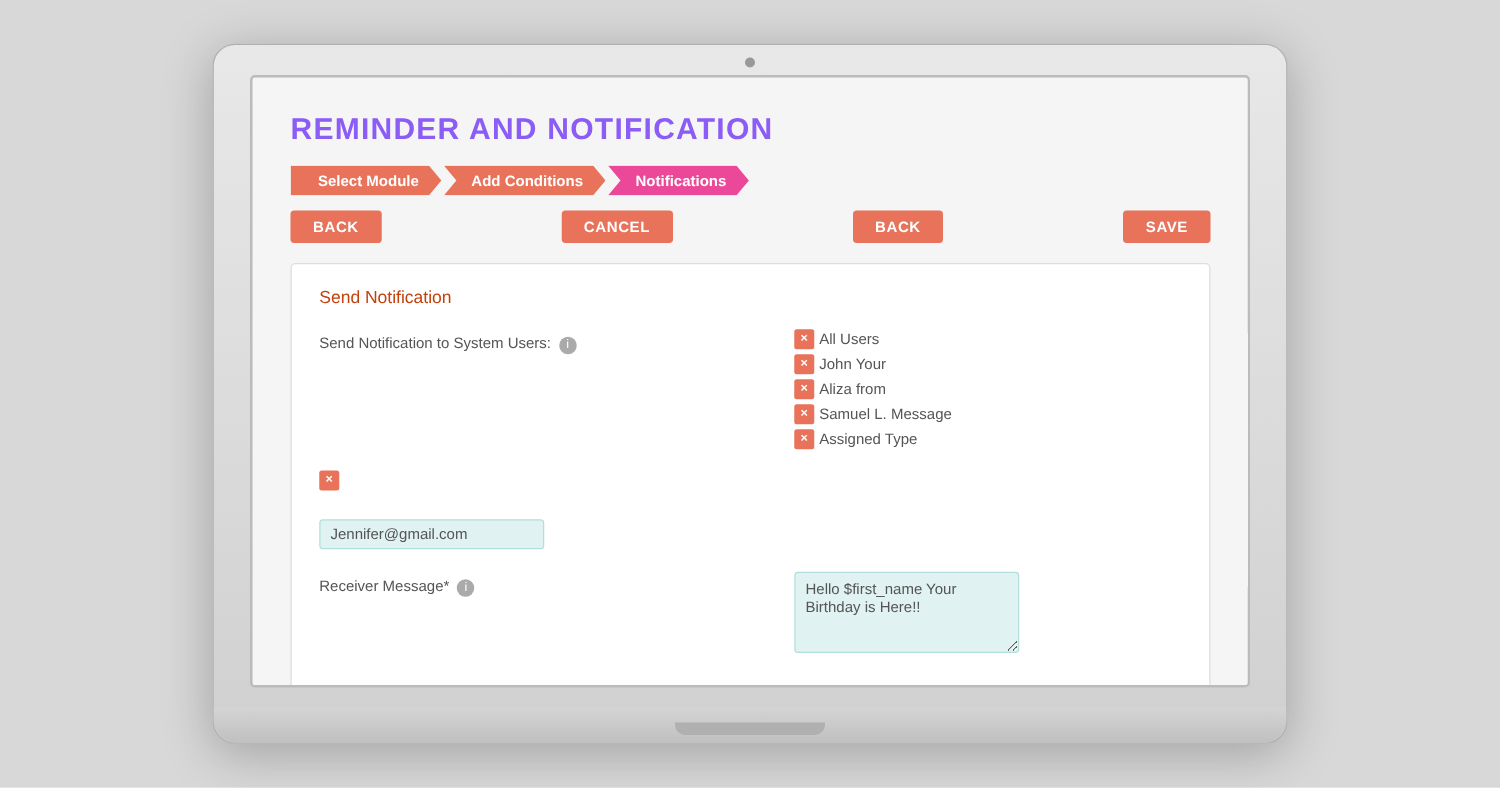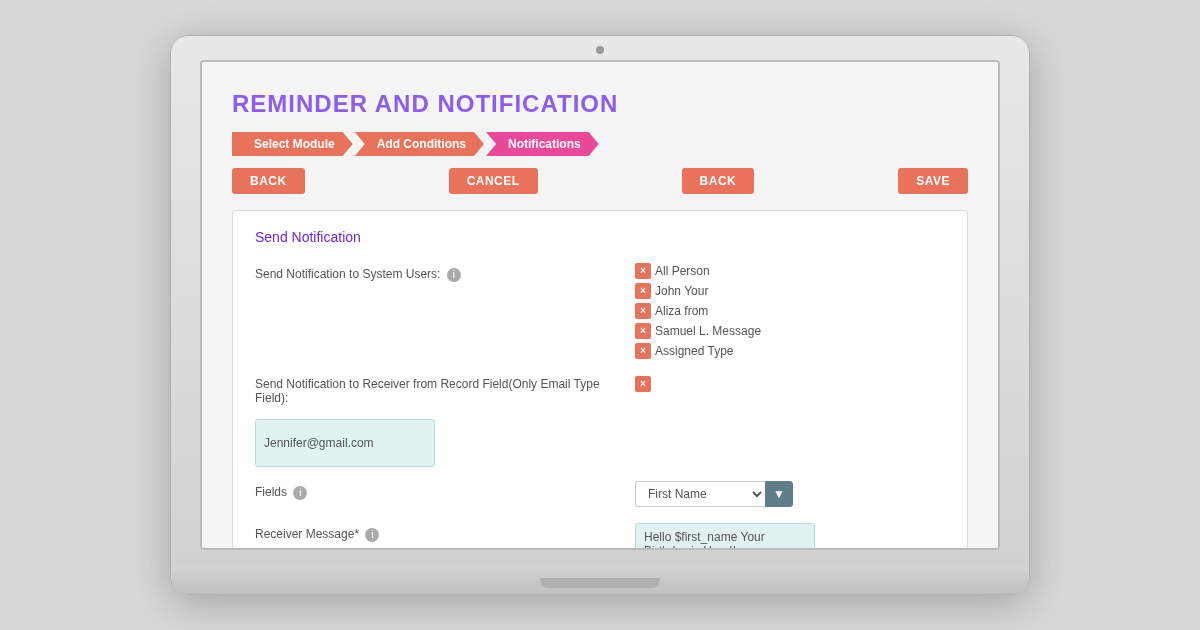--- a/index.html
+++ b/index.html
@@ -124,21 +124,21 @@
 
     
     .form-card {
       background: #fff;
       border: 1px solid #ddd;
       border-radius: 4px;
       padding: 18px 22px 22px 22px;
     }
     .form-card-title {
       font-size: 14px;
-      color: #6d28d9;
+      color: #c2410c;
       margin-bottom: 18px;
       font-weight: normal;
     }
 
     
     .form-row {
       display: flex;
       align-items: flex-start;
       margin-bottom: 14px;
       min-height: 28px;
@@ -192,21 +192,21 @@
       border-radius: 2px;
       font-size: 10px;
       cursor: pointer;
       font-weight: bold;
       line-height: 1;
     }
 
     
     .email-input {
       width: 180px;
-      padding: 16px 8px;
+      padding: 4px 8px;
       border: 1px solid #b2dfdb;
       border-radius: 3px;
       font-size: 12px;
       background: #e0f2f1;
       color: #555;
       outline: none;
     }
 
     
     .select-with-btn {
@@ -288,21 +288,21 @@
 
         <div class="form-row">
           <div class="form-label">
             <span>Send Notification to System Users:</span>
             <span class="info-icon">i</span>
           </div>
           <div class="form-value">
             <div class="tag-list">
               <div class="tag-item">
                 <span class="tag-remove">×</span>
-                <span>All Person</span>
+                <span>All Users</span>
               </div>
               <div class="tag-item">
                 <span class="tag-remove">×</span>
                 <span>John Your</span>
               </div>
               <div class="tag-item">
                 <span class="tag-remove">×</span>
                 <span>Aliza from</span>
               </div>
               <div class="tag-item">
@@ -311,51 +311,31 @@
               </div>
               <div class="tag-item">
                 <span class="tag-remove">×</span>
                 <span>Assigned Type</span>
               </div>
             </div>
           </div>
         </div>
 
         <div class="form-row">
-          <div class="form-label">
-            <span>Send Notification to Receiver from Record Field(Only Email Type Field):</span>
-          </div>
           <div class="form-value">
             <span class="tag-remove">×</span>
           </div>
         </div>
 
         <div class="form-row">
           <div class="form-value">
             <input type="text" class="email-input" value="Jennifer@gmail.com" style="">
           </div>
         </div>
 
-        <div class="form-row">
-          <div class="form-label">
-            <span>Fields</span>
-            <span class="info-icon">i</span>
-          </div>
-          <div class="form-value">
-            <div class="select-with-btn">
-              <select class="field-select">
-                <option>First Name</option>
-                <option>Last Name</option>
-                <option>Email</option>
-                <option>Phone</option>
-              </select>
-              <div class="select-btn">▼</div>
-            </div>
-          </div>
-        </div>
 
         <div class="form-row">
           <div class="form-label">
             <span>Receiver Message*</span>
             <span class="info-icon">i</span>
           </div>
           <div class="form-value">
             <textarea class="reminder-textarea" style="">Hello $first_name Your Birthday is Here!!</textarea>
           </div>
         </div>

